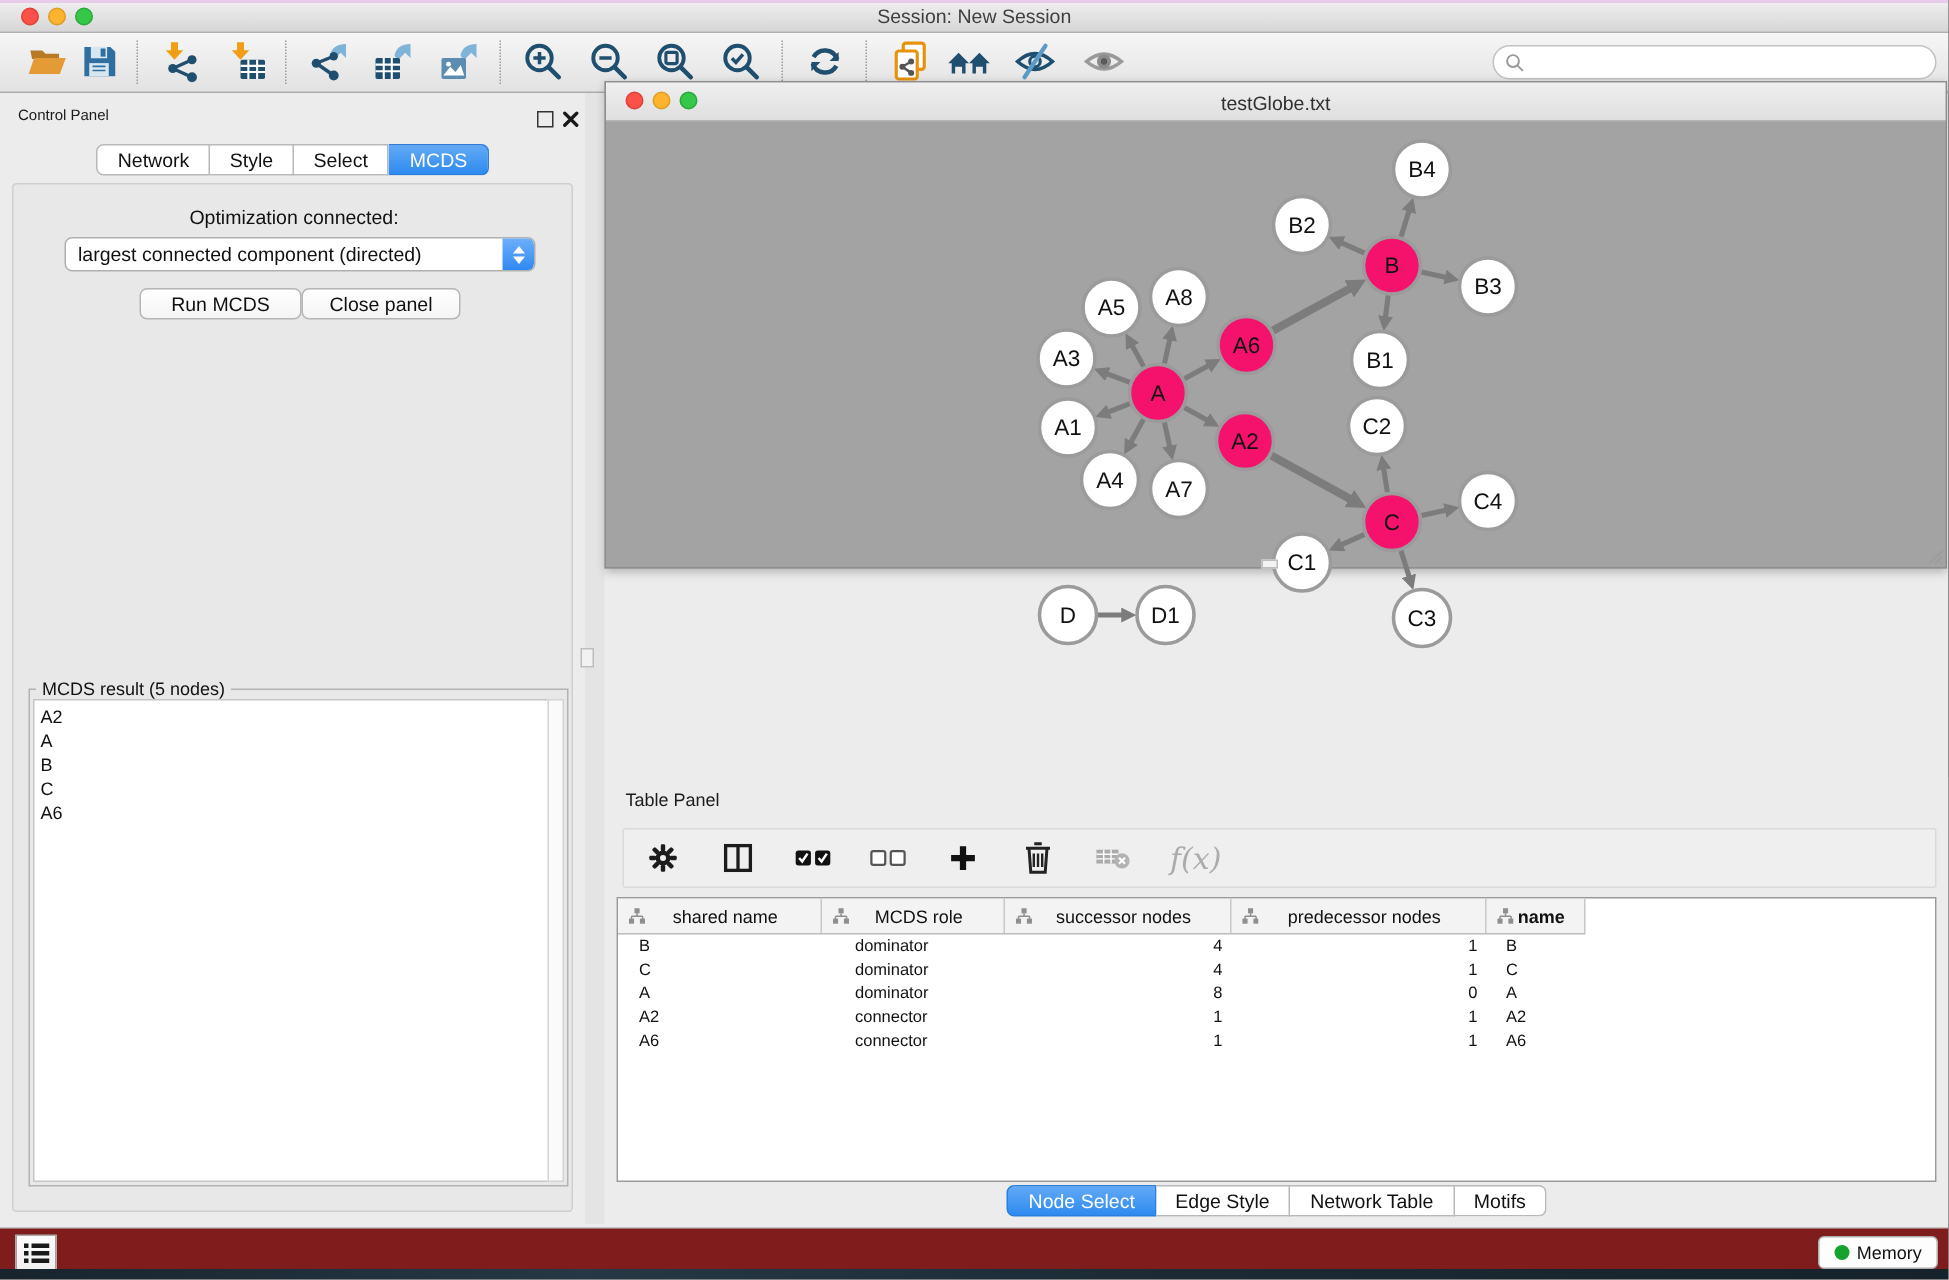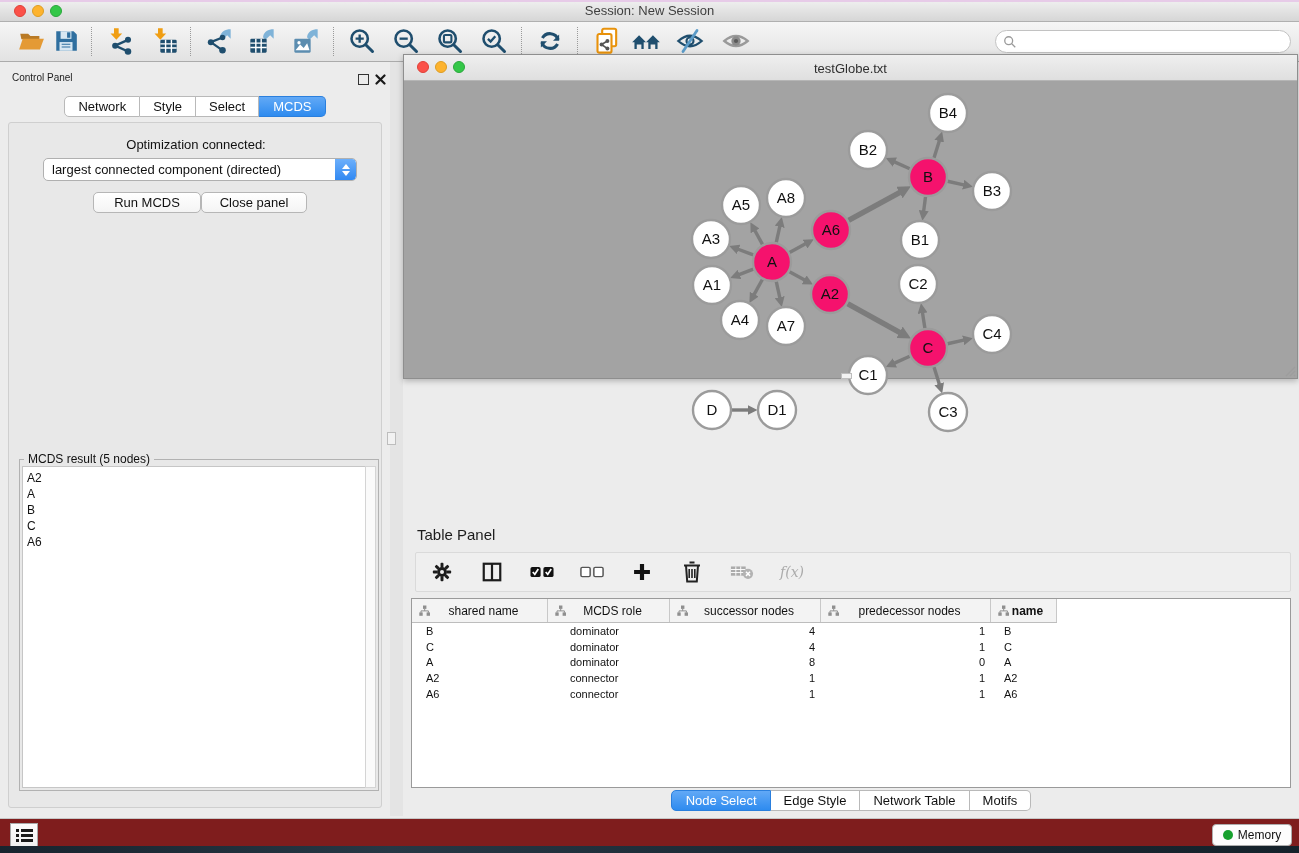--- a/index.html
+++ b/index.html
@@ -65,25 +65,25 @@
   
   #net-window{left:403px;top:54px;width:895px;height:325px;background:#a3a3a3;
     border:1px solid #8e8e8e;box-shadow:0 2px 6px rgba(0,0,0,0.25);}
   #net-titlebar{left:0;top:0;width:893px;height:26px;background:linear-gradient(#efefef,#dfdfdf);
     border-bottom:1px solid #b5b5b5;}
   #net-title{left:0;top:6px;width:893px;text-align:center;font-size:13px;color:#2f2f2f;}
   #resize-grip{right:1px;bottom:1px;width:13px;height:13px;}
 
   
   #table-panel{left:403px;top:518px;width:896px;height:298px;background:#ececec;}
-  #tp-title{left:14px;top:8px;font-size:15px;color:#1c1c1c;}
+  #tp-title{left:14px;top:8px;font-size:12px;color:#1c1c1c;}
   #tp-toolbar{left:12px;top:34px;width:876px;height:40px;background:#efefef;
     border:1px solid #dadada;border-radius:2px;display:flex;align-items:center;padding-left:14px;gap:26px;}
   .tp-icon{display:flex;align-items:center;justify-content:center;width:24px;height:24px;}
-  #fx-label{font-size:14px;font-style:italic;font-family:"DejaVu Serif",serif;color:#ababab;}
+  #fx-label{font-size:20px;font-style:italic;font-family:"DejaVu Serif",serif;color:#ababab;}
   #node-table{left:8px;top:80px;width:880px;height:190px;background:#fff;border:1px solid #9a9a9a;overflow:hidden;}
   #table-header{display:flex;height:24px;background:#f3f3f3;border-bottom:1px solid #bdbdbd;width:645px;}
   .th{display:flex;align-items:center;border-right:1px solid #c8c8c8;font-size:12px;color:#111;position:relative;}
   .th .lbl{flex:1;text-align:center;padding-right:10px;}
   .th .cicon{margin-left:7px;}
   .tr{display:flex;height:15.8px;align-items:center;}
   .td{font-size:11px;color:#111;white-space:nowrap;overflow:hidden;}
   #tp-tabs{left:0;top:272px;width:896px;display:flex;justify-content:center;}
 
   

